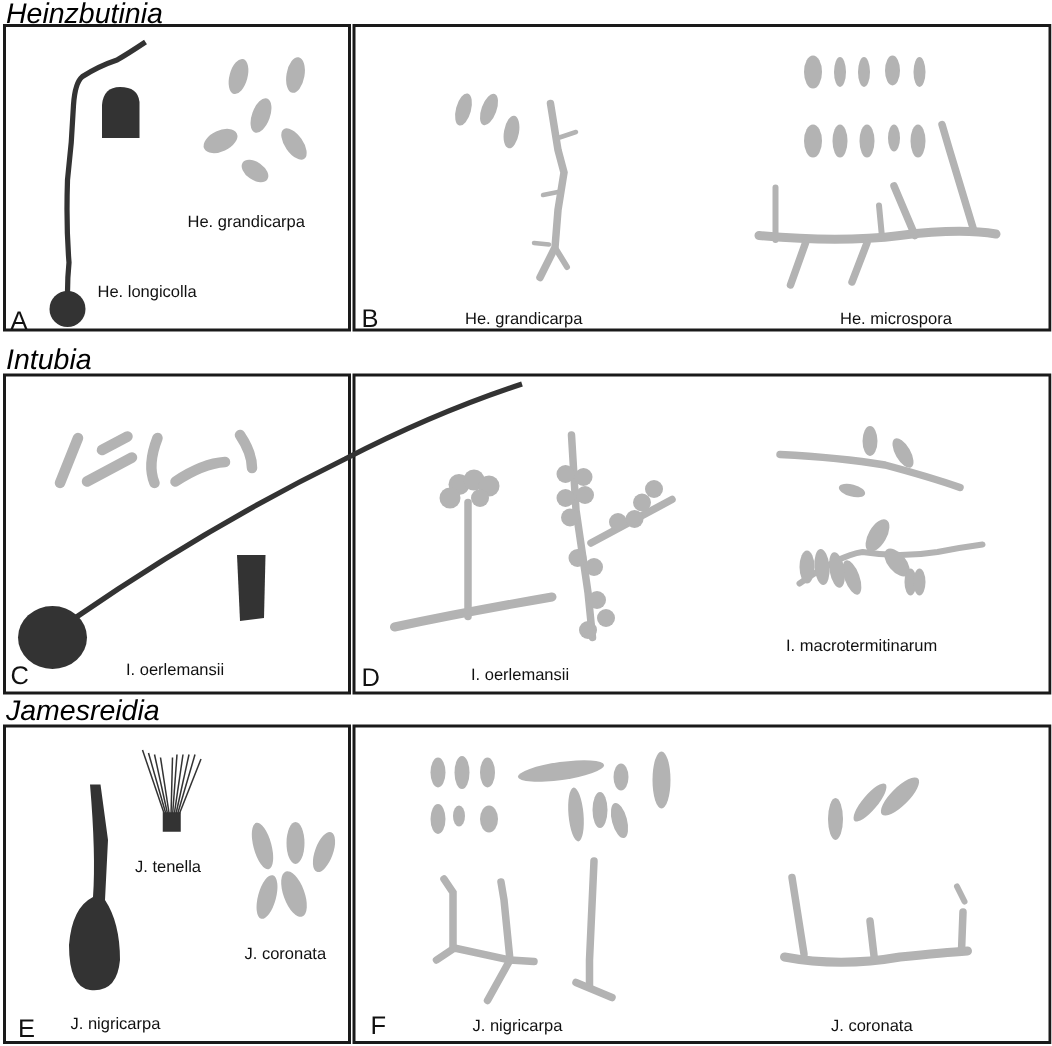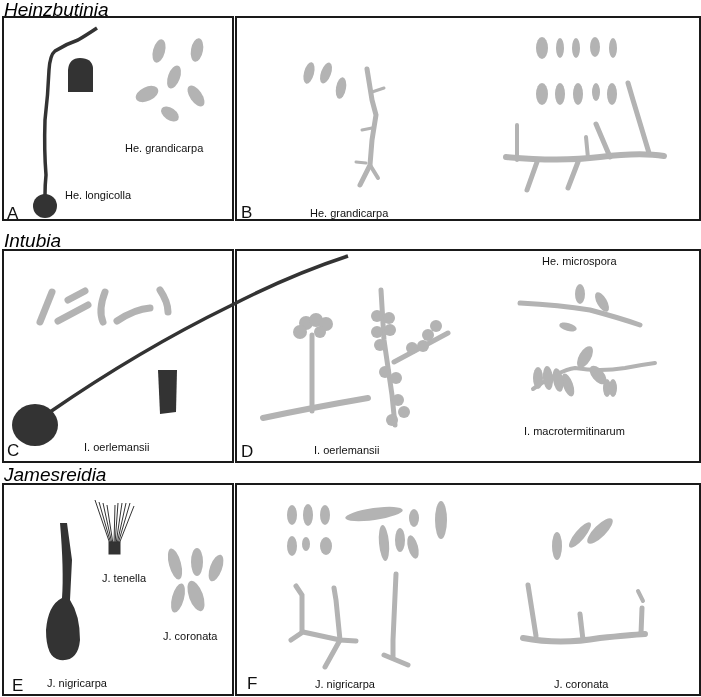--- a/index.html
+++ b/index.html
@@ -195,29 +195,29 @@
     <path d="M638,591 L643,601" stroke-width="4"></path>
   </g>
 </svg>
 
 <div class="plabel" style="left:7px; top:205px;">A</div>
 <div class="sp" style="left:65px; top:190px;">He. longicolla</div>
 <div class="sp" style="left:125px; top:143px;">He. grandicarpa</div>
 
 <div class="plabel" style="left:241px; top:204px;">B</div>
 <div class="sp" style="left:310px; top:208px;">He. grandicarpa</div>
-<div class="sp" style="left:542px; top:208px;margin-top:48px;">He. microspora</div>
+<div class="sp" style="left:560px; top:208px;">He. microspora</div>
 
 <div class="plabel" style="left:7px; top:442px;">C</div>
 <div class="sp" style="left:84px; top:442px;">I. oerlemansii</div>
 
 <div class="plabel" style="left:241px; top:443px;">D</div>
 <div class="sp" style="left:314px; top:445px;">I. oerlemansii</div>
 <div class="sp" style="left:524px; top:426px;">I. macrotermitinarum</div>
 
 <div class="plabel" style="left:12px; top:677px;">E</div>
-<div class="sp" style="left:90px; top:573px;margin-left:12px;">J. tenella</div>
+<div class="sp" style="left:90px; top:573px;">J. tenella</div>
 <div class="sp" style="left:163px; top:631px;">J. coronata</div>
 <div class="sp" style="left:47px; top:678px;">J. nigricarpa</div>
 
 <div class="plabel" style="left:247px; top:675px;">F</div>
 <div class="sp" style="left:315px; top:679px;">J. nigricarpa</div>
 <div class="sp" style="left:554px; top:679px;">J. coronata</div>
 
 </body></html>

